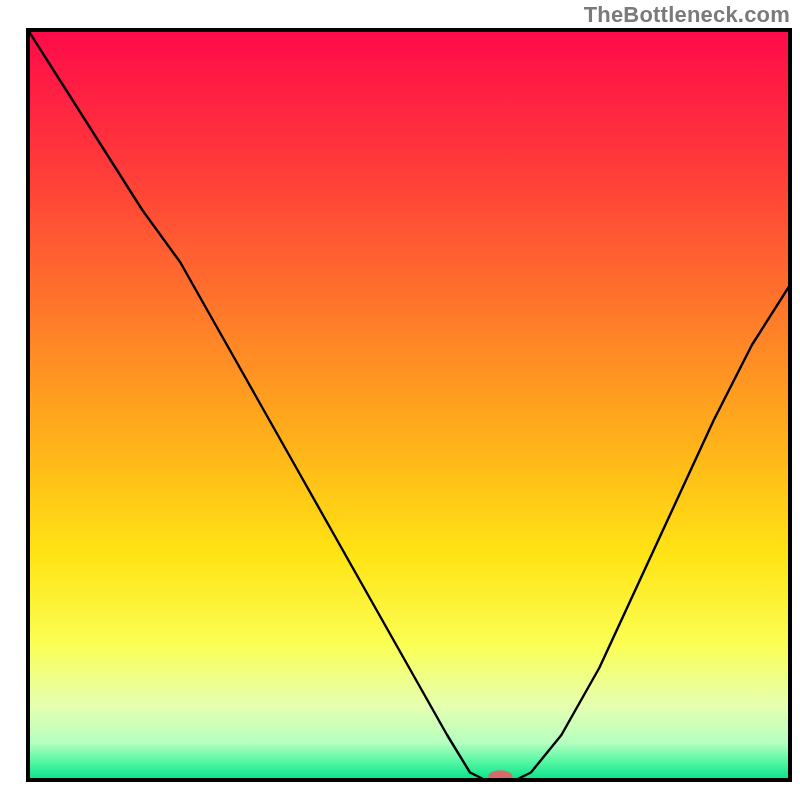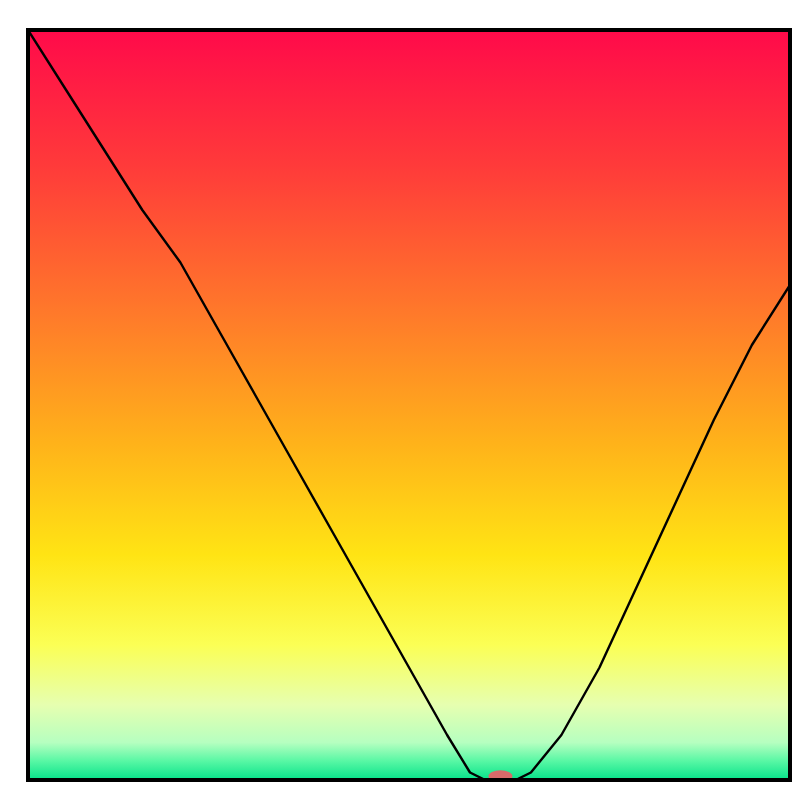--- a/index.html
+++ b/index.html
@@ -29,20 +29,21 @@
   svg {
     position: absolute;
     top: 0;
     left: 0;
   }
 </style>
 </head>
 <body>
 
 <div class="container">
+  <div class="watermark">TheBottleneck.com</div>
 
   <svg id="chart-svg" width="800" height="800" viewBox="0 0 800 800">
     <defs>
       <linearGradient id="bg-grad" x1="0" y1="0" x2="0" y2="1">
           <stop offset="0%" stop-color="#ff0a4a"></stop>
           <stop offset="18%" stop-color="#ff3a3a"></stop>
           <stop offset="38%" stop-color="#ff7a2a"></stop>
           <stop offset="55.00000000000001%" stop-color="#ffb21a"></stop>
           <stop offset="70%" stop-color="#ffe414"></stop>
           <stop offset="82%" stop-color="#fbff55"></stop>

